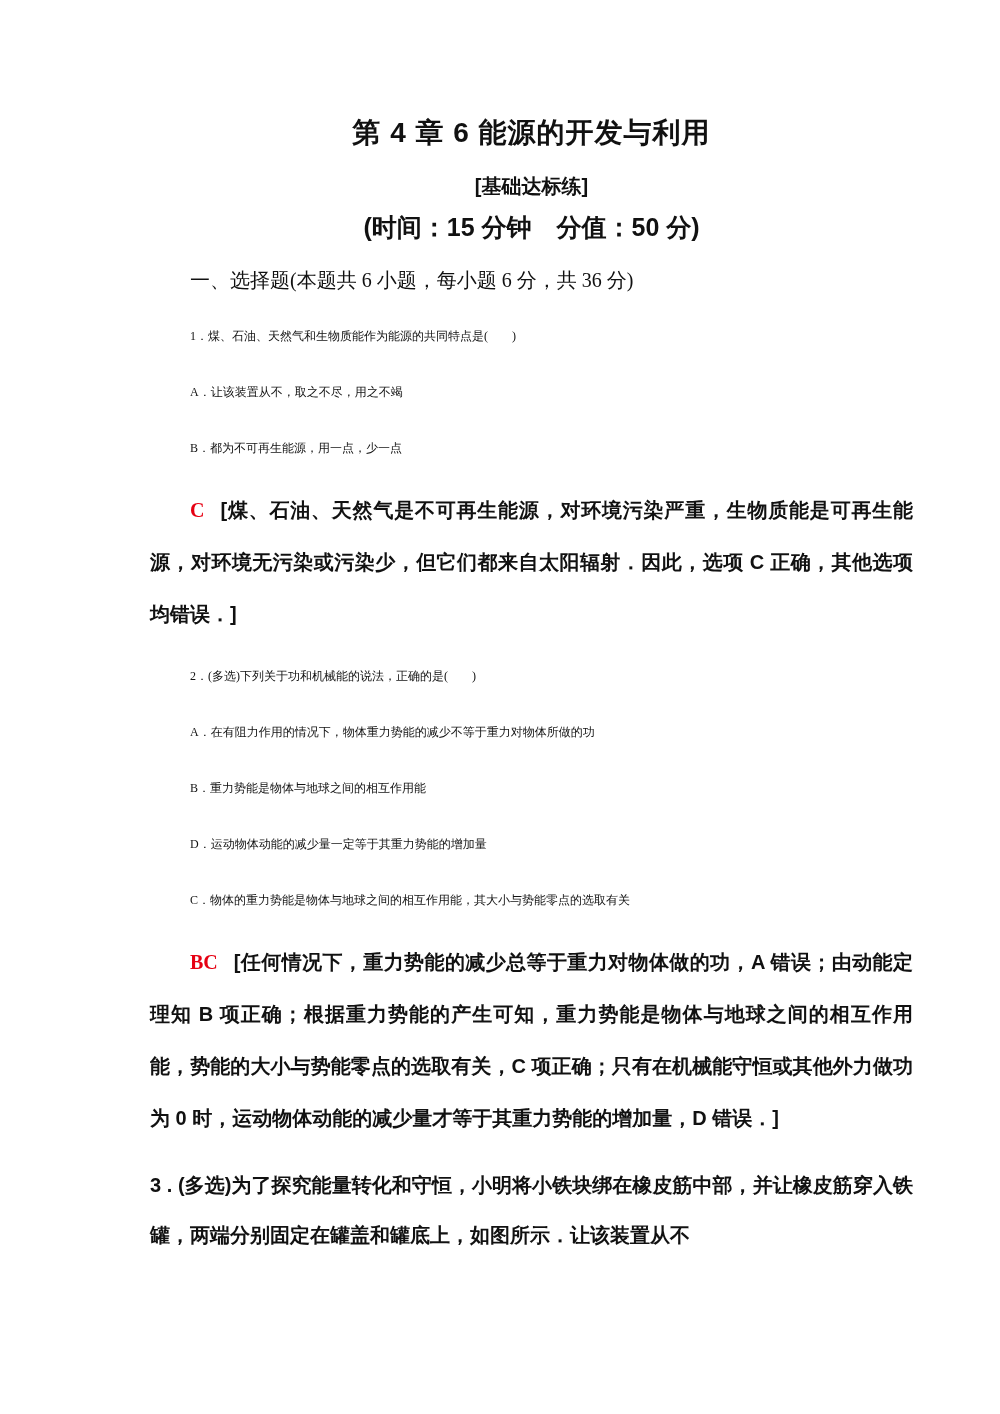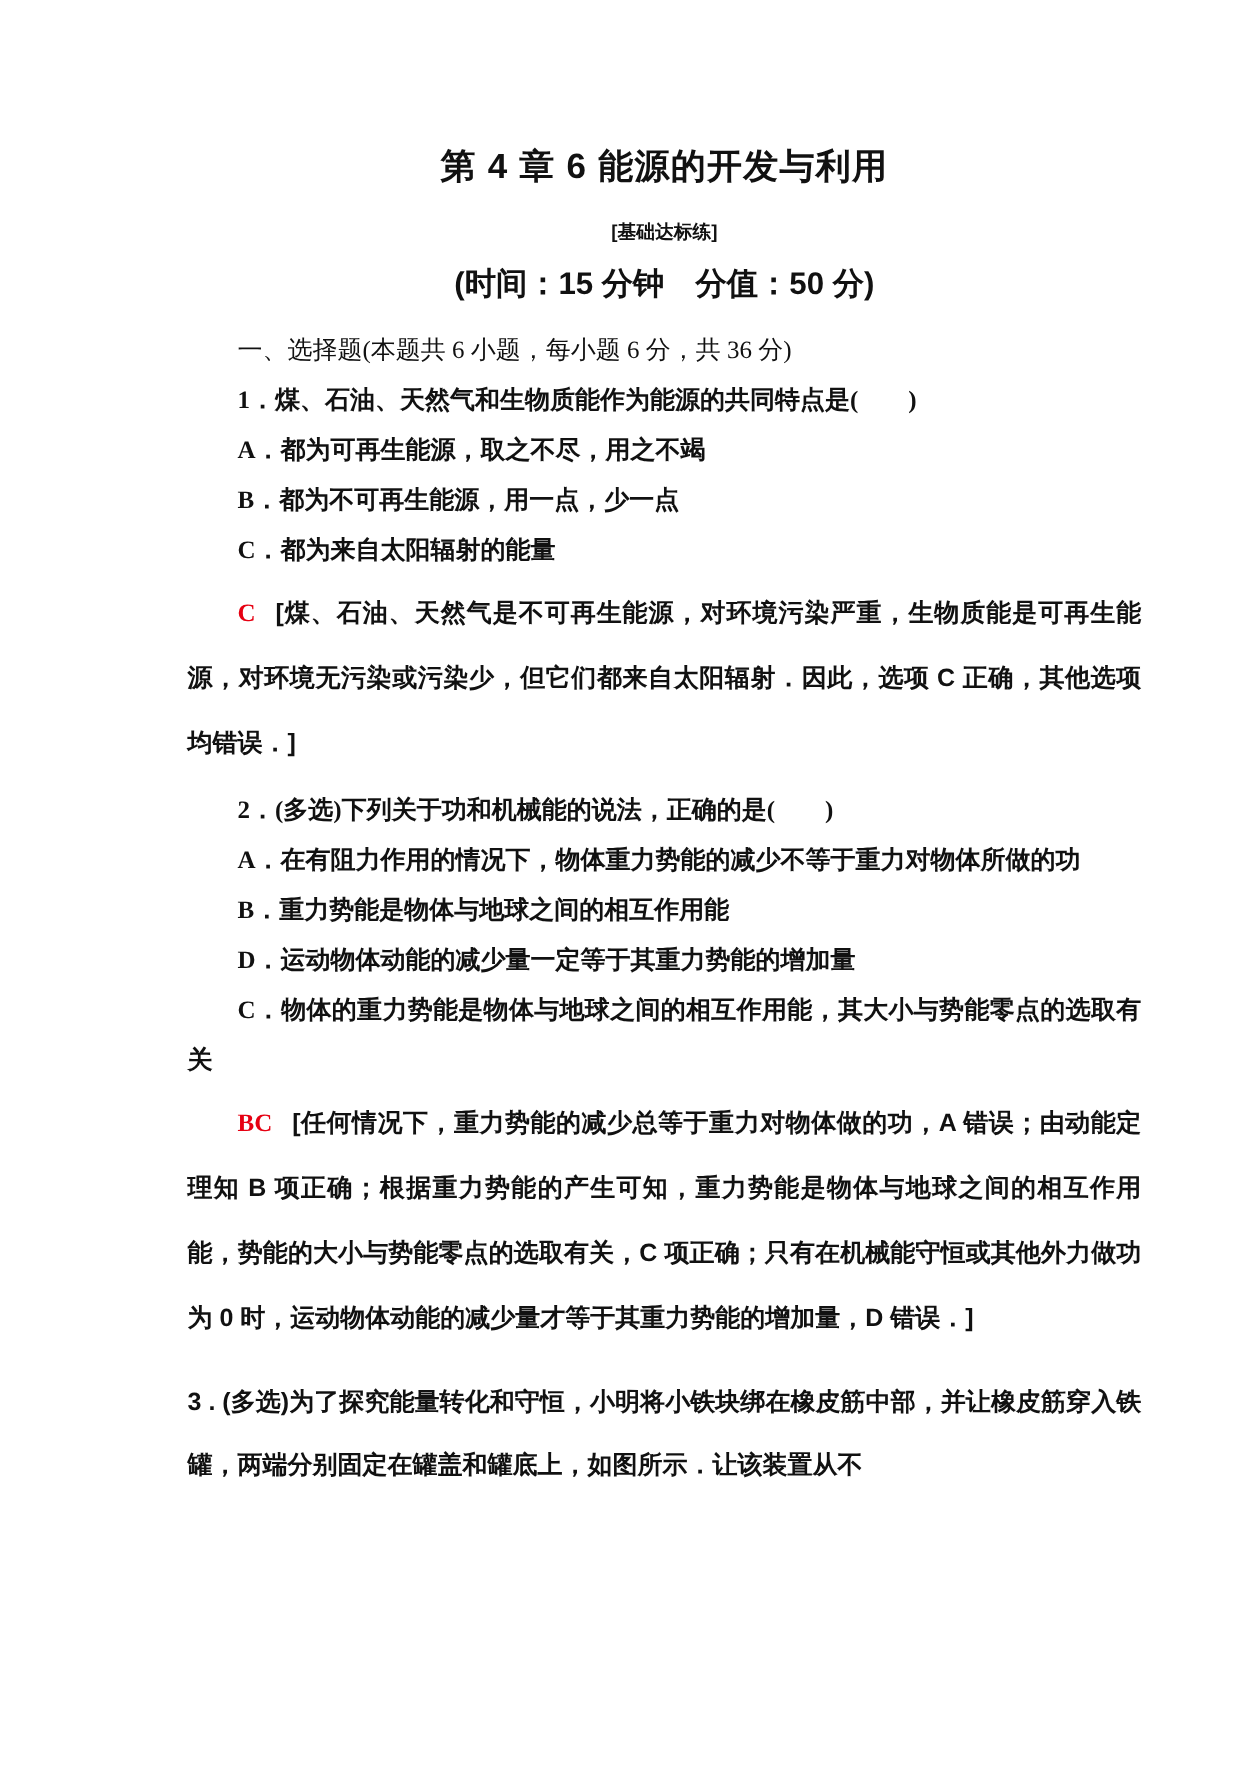--- a/index.html
+++ b/index.html
@@ -26,21 +26,21 @@
     font-weight: bold;
     font-size: 28px;
     line-height: 34px;
     letter-spacing: 1px;
   }
   .doc-subtitle {
     margin-top: 25px;
     text-align: center;
     font-family: "Liberation Sans", "DejaVu Sans", sans-serif;
     font-weight: bold;
-    font-size: 15px;
+    font-size: 20px;
     line-height: 22px;
   }
   .doc-meta {
     margin-top: 19px;
     text-align: center;
     font-family: "Liberation Sans", "DejaVu Sans", sans-serif;
     font-weight: bold;
     font-size: 25px;
     line-height: 22px;
   }
@@ -51,24 +51,24 @@
     line-height: 40px;
     text-indent: 2em;
   }
   .sec-heading .sec-label {
     font-family: "Liberation Sans", "DejaVu Sans", sans-serif;
   }
   .sec-heading .sec-detail {
     font-family: "Liberation Serif", "DejaVu Serif", serif;
   }
   p.q-line {
-    margin: 0;
+    margin: 16px;
     font-family: "Liberation Serif", "DejaVu Serif", serif;
-    font-weight: bold;
-    font-size: 20px;
+    font-weight: normal;
+    font-size: 12px;
     line-height: 40px;
     text-indent: 2em;
     text-align: justify;
   }
   p.answer {
     margin: 5px 0 7px 0;
     font-family: "Liberation Sans", "DejaVu Sans", sans-serif;
     font-weight: bold;
     font-size: 20px;
     line-height: 52px;
@@ -97,23 +97,22 @@
 
   <h1 class="doc-title">第 4 章 6 能源的开发与利用</h1>
 
   <div class="doc-subtitle">[基础达标练]</div>
 
   <div class="doc-meta">(时间：15 分钟　分值：50 分)</div>
 
   <p class="sec-heading"><span class="sec-label">一、选择题</span><span class="sec-detail">(本题共 6 小题，每小题 6 分，共 36 分)</span></p>
 
   <p class="q-line">1．煤、石油、天然气和生物质能作为能源的共同特点是(　　)</p>
-  <p class="q-line">A．都为可再生能源，取之不尽，用之不竭</p>
+  <p class="q-line">A．让该装置从不，取之不尽，用之不竭</p>
   <p class="q-line">B．都为不可再生能源，用一点，少一点</p>
-  <p class="q-line">C．都为来自太阳辐射的能量</p>
 
   <p class="answer"><span class="answer-label">C</span><span>[煤、石油、天然气是不可再生能源，对环境污染严重，生物质能是可再生能源，对环境无污染或污染少，但它们都来自太阳辐射．因此，选项 C 正确，其他选项均错误．]</span></p>
 
   <p class="q-line">2．(多选)下列关于功和机械能的说法，正确的是(　　)</p>
   <p class="q-line">A．在有阻力作用的情况下，物体重力势能的减少不等于重力对物体所做的功</p>
   <p class="q-line">B．重力势能是物体与地球之间的相互作用能</p>
   <p class="q-line">D．运动物体动能的减少量一定等于其重力势能的增加量</p>
   <p class="q-line">C．物体的重力势能是物体与地球之间的相互作用能，其大小与势能零点的选取有关</p>
 
   <p class="answer"><span class="answer-label">BC</span><span>[任何情况下，重力势能的减少总等于重力对物体做的功，A 错误；由动能定理知 B 项正确；根据重力势能的产生可知，重力势能是物体与地球之间的相互作用能，势能的大小与势能零点的选取有关，C 项正确；只有在机械能守恒或其他外力做功为 0 时，运动物体动能的减少量才等于其重力势能的增加量，D 错误．]</span></p>

